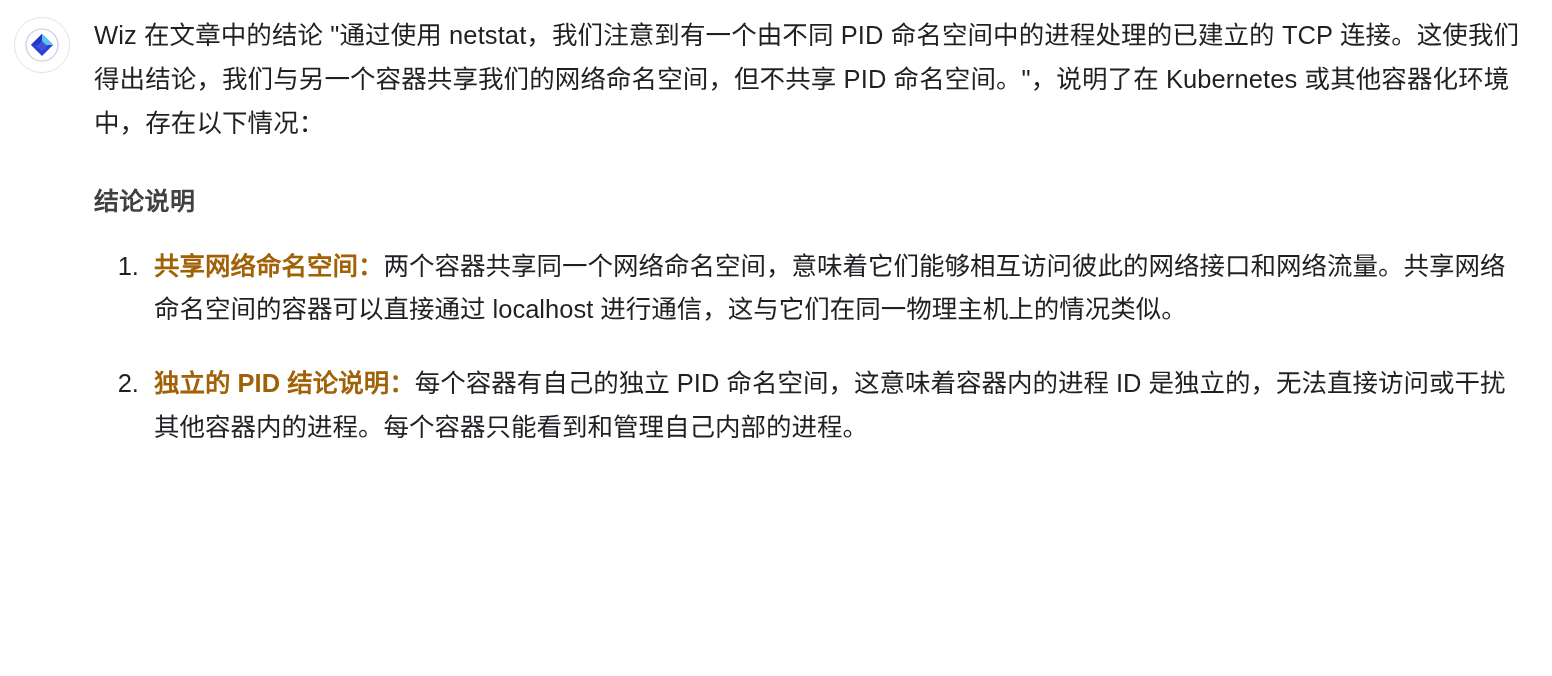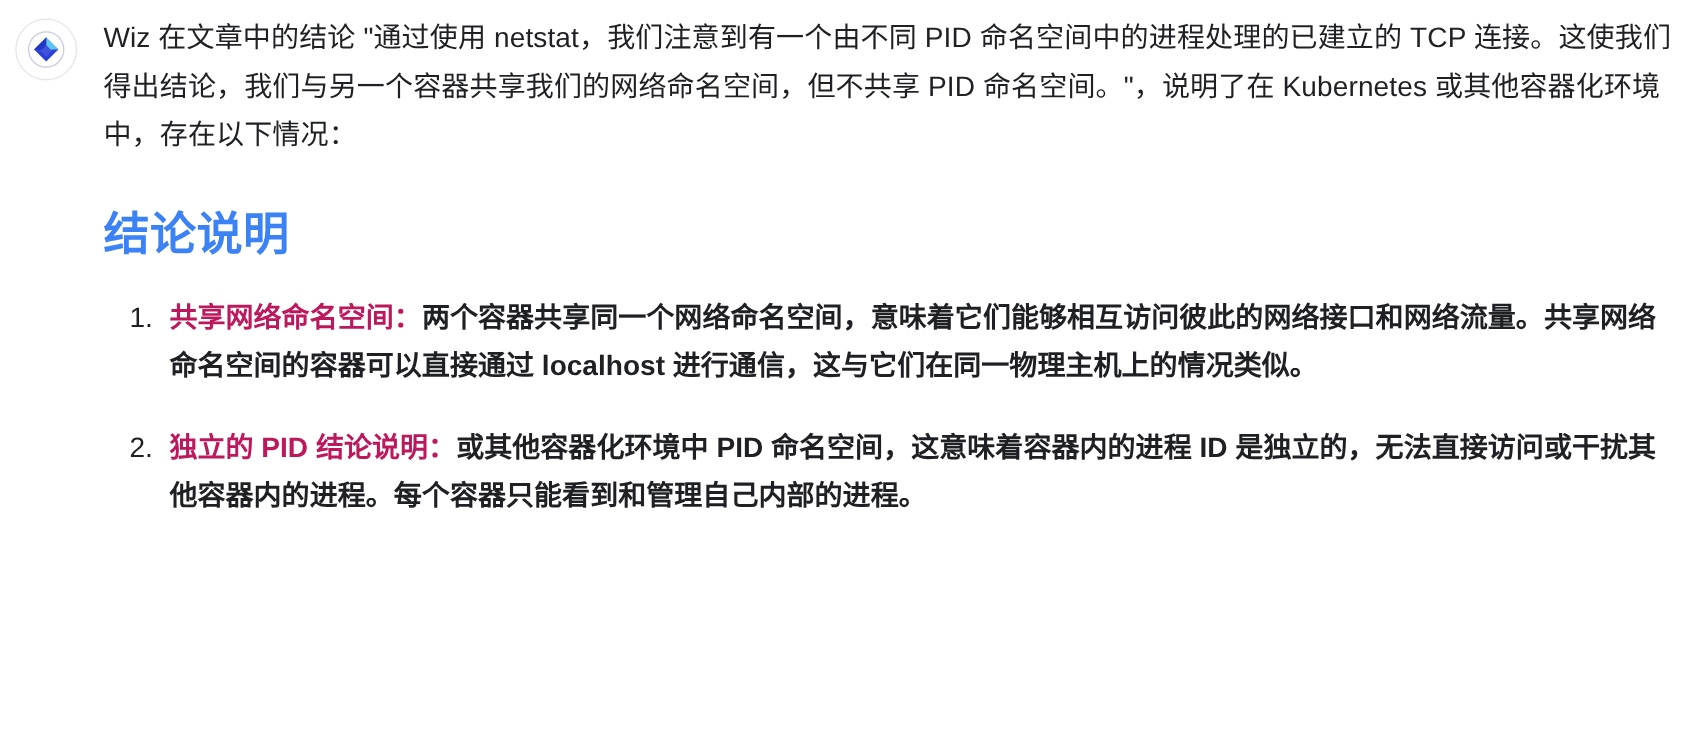--- a/index.html
+++ b/index.html
@@ -43,47 +43,47 @@
   p.para {
     margin: 0;
     font-size: 25.5px;
     line-height: 1.72;
     letter-spacing: 0.1px;
     color: #1f2023;
     font-weight: 400;
   }
   h2.heading {
     margin: 38px 0 0 0;
-    font-size: 42px;
+    font-size: 25px;
     line-height: 1.4;
     font-weight: 700;
-    color: #3b82f6;
+    color: #404040;
     letter-spacing: 0.3px;
   }
   ol.list {
     margin: 26px 0 0 0;
     padding-left: 52px;
     list-style-type: decimal;
   }
   ol.list > li {
     font-size: 25.5px;
     line-height: 1.72;
     color: #1f2023;
     margin-bottom: 30px;
     padding-left: 8px;
   }
   ol.list > li::marker {
     font-size: 25.5px;
     color: #1f2023;
   }
   .li-term {
     font-weight: 700;
-    color: #be185d;
+    color: #a16207;
   }
-  .li-body { font-weight: 700; }
+  .li-body { font-weight: 400; }
 </style>
 </head>
 <body>
 
 <div class="message">
 
   <div class="avatar">
     <span>
       <svg width="34" height="34" viewBox="0 0 34 34" xmlns="http://www.w3.org/2000/svg">
         <circle cx="17" cy="17" r="16" fill="#ffffff" stroke="#c9ccdf" stroke-width="1.2"></circle>
@@ -99,18 +99,18 @@
 
     <p class="para">Wiz 在文章中的结论 "通过使用 netstat，我们注意到有一个由不同 PID 命名空间中的进程处理的已建立的 TCP 连接。这使我们得出结论，我们与另一个容器共享我们的网络命名空间，但不共享 PID 命名空间。"，说明了在 Kubernetes 或其他容器化环境中，存在以下情况：</p>
 
     <h2 class="heading">结论说明</h2>
 
     <ol class="list">
       <li>
         <span class="li-term">共享网络命名空间</span><span class="li-term">：</span><span class="li-body">两个容器共享同一个网络命名空间，意味着它们能够相互访问彼此的网络接口和网络流量。共享网络命名空间的容器可以直接通过 localhost 进行通信，这与它们在同一物理主机上的情况类似。</span>
       </li>
       <li>
-        <span class="li-term">独立的 PID 结论说明</span><span class="li-term">：</span><span class="li-body">或其他容器化环境中 PID 命名空间，这意味着容器内的进程 ID 是独立的，无法直接访问或干扰其他容器内的进程。每个容器只能看到和管理自己内部的进程。</span>
+        <span class="li-term">独立的 PID 结论说明</span><span class="li-term">：</span><span class="li-body">每个容器有自己的独立 PID 命名空间，这意味着容器内的进程 ID 是独立的，无法直接访问或干扰其他容器内的进程。每个容器只能看到和管理自己内部的进程。</span>
       </li>
     </ol>
 
   </div>
 </div>
 
 </body></html>

